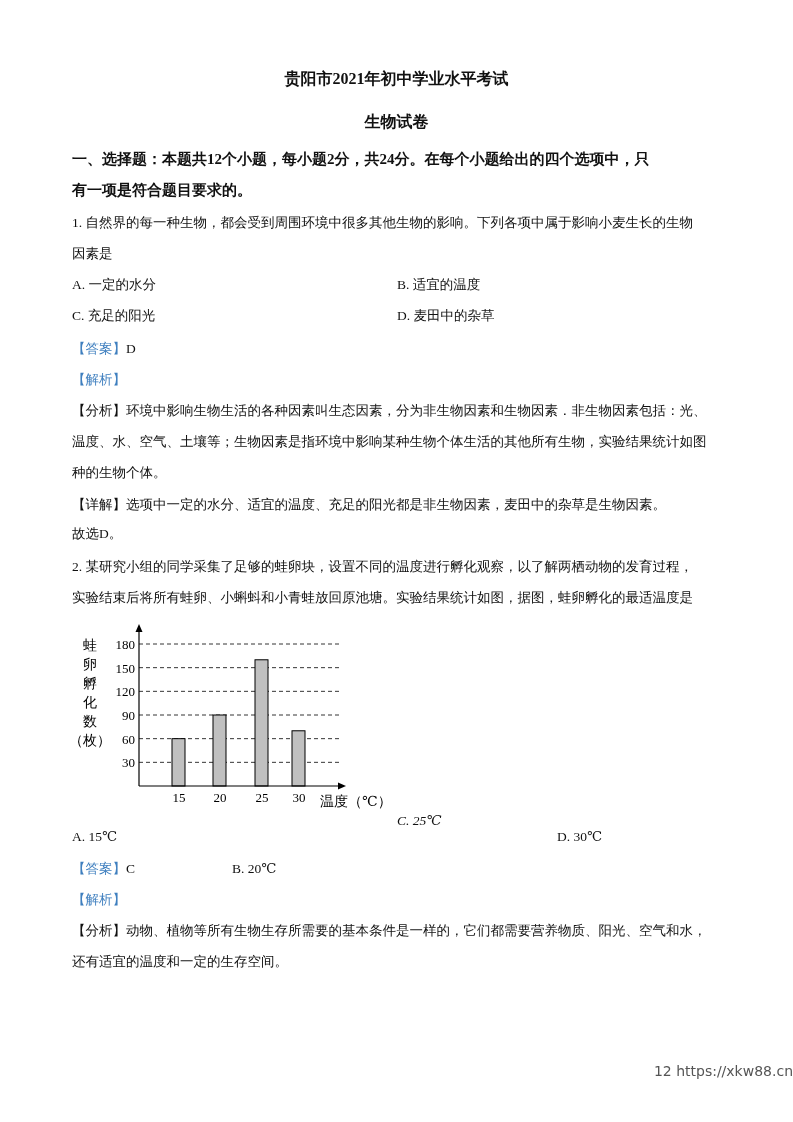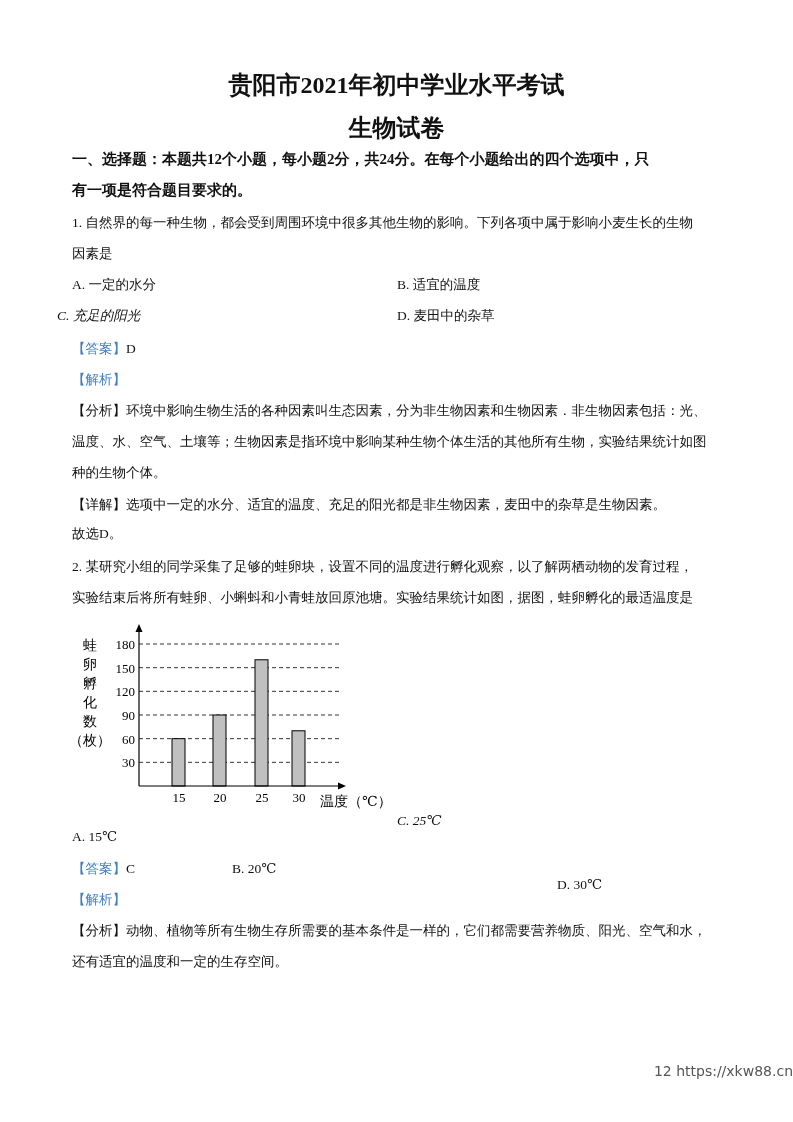--- a/index.html
+++ b/index.html
@@ -1,18 +1,18 @@
 <!DOCTYPE html>
 <html><head>
 <meta charset="utf-8">
 <style>
   html,body{margin:0;padding:0;background:#fff;}
   body{width:793px;height:1122px;position:relative;overflow:hidden;font-family:"Liberation Serif","DejaVu Serif",serif;color:#111;}
   .abs{position:absolute;}
-  .title{left:0;width:793px;text-align:center;font-weight:bold;font-size:24px;}
+  .title{left:0;width:793px;text-align:center;font-weight:bold;font-size:16px;}
   .t1{top:69px;}
   .t2{top:112px;}
   .line{left:72px;font-size:13.5px;white-space:nowrap;}
   .bold{font-weight:bold;font-size:15px;}
   .blue{color:#3f7fbf;}
   .opt{position:absolute;font-size:13.5px;white-space:nowrap;}
   .footer{left:0;width:793px;text-align:right;top:1063px;font-size:14px;color:#555;font-family:"DejaVu Sans",sans-serif;}
   svg text{font-family:"Liberation Serif","DejaVu Serif",serif;}
 </style>
 </head>
@@ -21,21 +21,21 @@
 <div class="abs title t1">贵阳市2021年初中学业水平考试</div>
 <div class="abs title t2">生物试卷</div>
 
 <div class="abs line bold" style="top:150px;">一、选择题：本题共12个小题，每小题2分，共24分。在每个小题给出的四个选项中，只</div>
 <div class="abs line bold" style="top:181px;">有一项是符合题目要求的。</div>
 
 <div class="abs line" style="top:214px;">1. 自然界的每一种生物，都会受到周围环境中很多其他生物的影响。下列各项中属于影响小麦生长的生物</div>
 <div class="abs line" style="top:245px;">因素是</div>
 <div class="opt" style="left:72px;top:276px;">A. 一定的水分</div>
 <div class="opt" style="left:397px;top:276px;">B. 适宜的温度</div>
-<div class="opt" style="left:57px;top:307px;font-style:italic;">C. 充足的阳光</div>
+<div class="opt" style="left:72px;top:307px;">C. 充足的阳光</div>
 <div class="opt" style="left:397px;top:307px;">D. 麦田中的杂草</div>
 
 <div class="abs line" style="top:340px;">
   <span class="blue">【答案】</span><span>D</span>
 </div>
 <div class="abs line blue" style="top:371px;">【解析】</div>
 <div class="abs line" style="top:402px;">
   <span>【分析】</span><span>环境中影响生物生活的各种因素叫生态因素，分为非生物因素和生物因素．非生物因素包括：光、</span>
 </div>
 <div class="abs line" style="top:433px;">温度、水、空气、土壤等；生物因素是指环境中影响某种生物个体生活的其他所有生物，实验结果统计如图</div>
@@ -88,21 +88,21 @@
   <line x1="79" y1="166" x2="79" y2="10" stroke="#000" stroke-width="1.2"></line>
   <polygon points="79,4 75.5,12 82.5,12" fill="#000"></polygon>
   <line x1="79" y1="166" x2="280" y2="166" stroke="#000" stroke-width="1.2"></line>
   <polygon points="286,166 278,162.5 278,169.5" fill="#000"></polygon>
   <text id="xlabel" x="260" y="186" font-size="14">温度（℃）</text>
 </svg>
 
 <div class="opt" style="left:72px;top:828px;">A.  15℃</div>
 <div class="opt" style="left:232px;top:828px;margin-top:32px;">B.  20℃</div>
 <div class="opt" style="left:397px;top:812px;font-style:italic;">C.  25℃</div>
-<div class="opt" style="left:557px;top:828px;margin-top:48px;">D.  30℃</div>
+<div class="opt" style="left:557px;top:828px;">D.  30℃</div>
 
 <div class="abs line" style="top:860px;">
   <span class="blue">【答案】</span><span>C</span>
 </div>
 <div class="abs line blue" style="top:891px;">【解析】</div>
 <div class="abs line" style="top:922px;">
   <span>【分析】</span><span>动物、植物等所有生物生存所需要的基本条件是一样的，它们都需要营养物质、阳光、空气和水，</span>
 </div>
 <div class="abs line" style="top:953px;">还有适宜的温度和一定的生存空间。</div>
 

